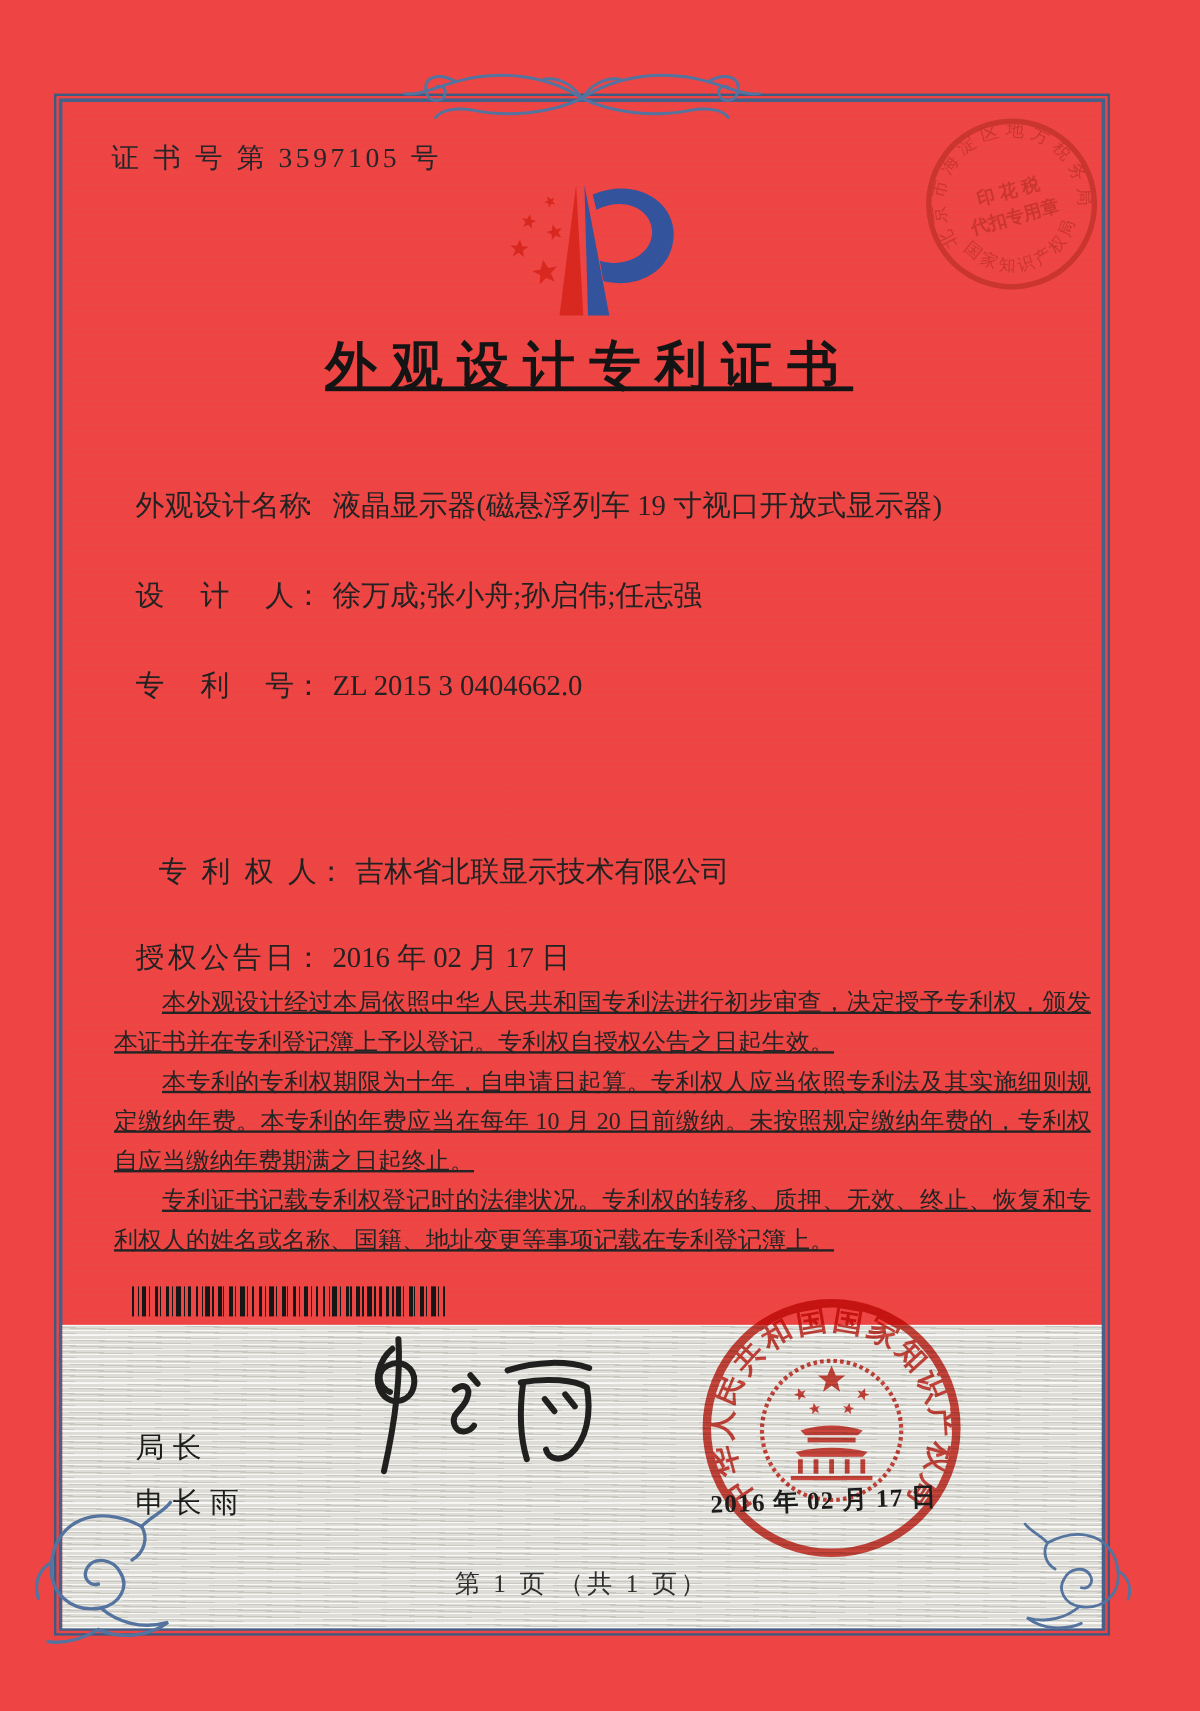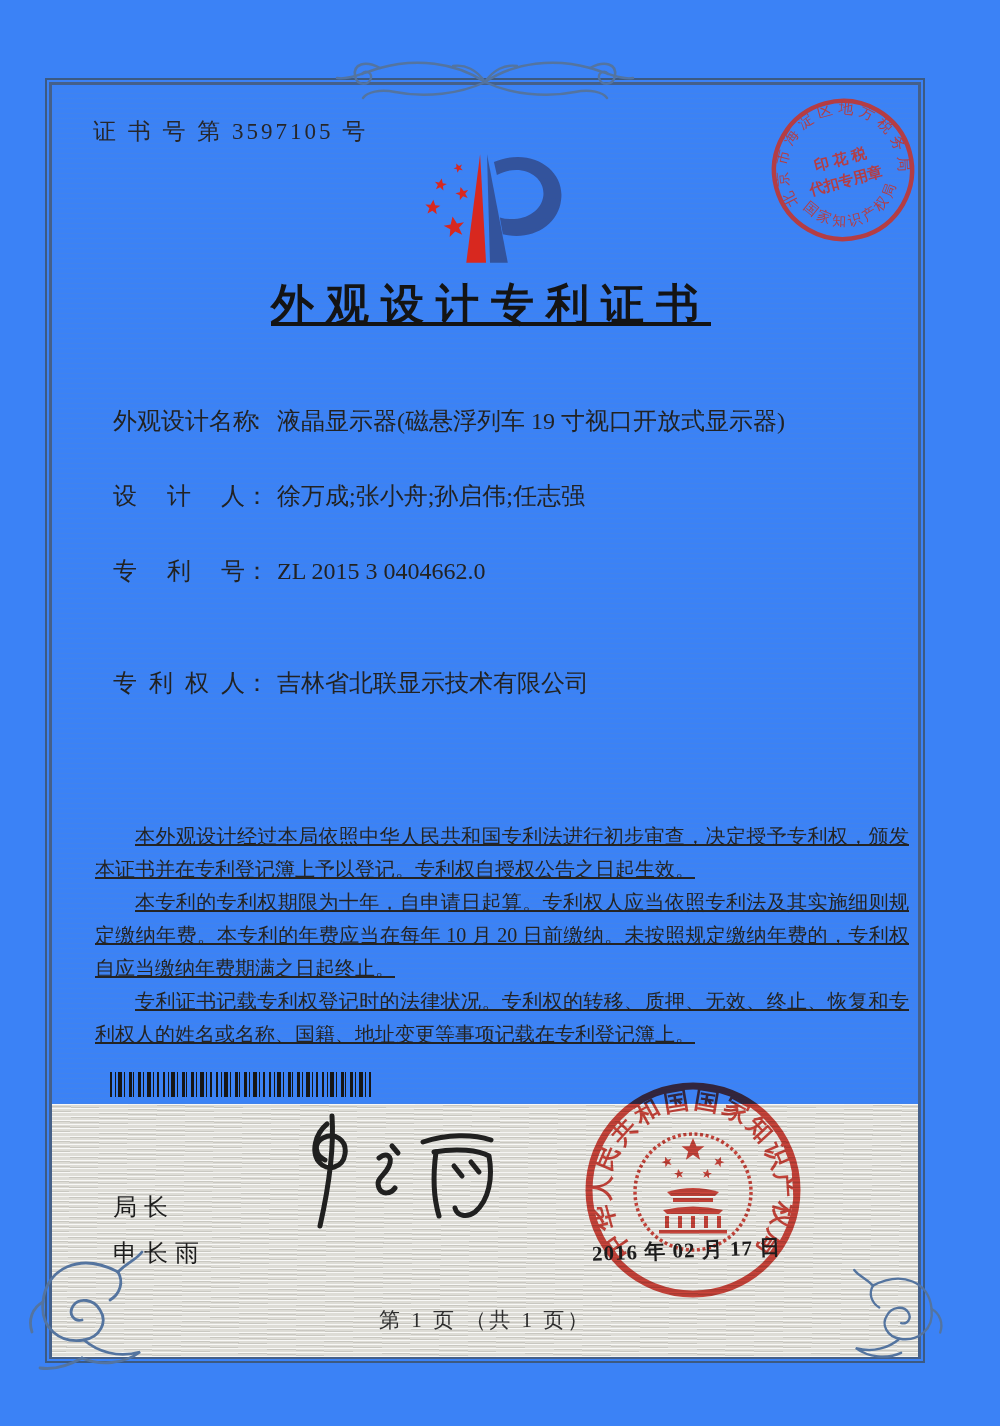--- a/index.html
+++ b/index.html
@@ -1,16 +1,16 @@
 <!DOCTYPE html>
 <html><head>
 <meta charset="utf-8">
 <style>
   html,body{margin:0;padding:0;background:#efeadc;}
-  .page{position:relative;width:1000px;height:1426px;background:#3b82f6;overflow:hidden;
+  .page{position:relative;width:1000px;height:1426px;background:#ef4444;overflow:hidden;
         font-family:"Liberation Serif","DejaVu Serif",serif;color:#1f1f1f;}
   
   .frame{position:absolute;left:45px;top:78px;width:880px;height:1285px;
          border:2px solid #3c5a82;box-sizing:border-box;}
   .frame-inner{position:absolute;inset:2px;border:3px solid #456089;}
   .texture{position:absolute;inset:7px;
      background-image:repeating-linear-gradient(0deg, rgba(170,150,80,.06) 0 1px, transparent 1px 5px);}
   
   .band{position:absolute;left:52px;top:1104px;width:866px;height:253px;background:#dddcd6;
      background-image:
@@ -146,22 +146,25 @@
   
   <div class="field" style="top:405px;">
     <span class="flabel">外观设计名称</span><span class="fcolon">：</span><span class="fvalue">液晶显示器(磁悬浮列车 19 寸视口开放式显示器)</span>
   </div>
   <div class="field" style="top:480px;">
     <span class="flabel">设计人</span><span class="fcolon">：</span><span class="fvalue">徐万成;张小舟;孙启伟;任志强</span>
   </div>
   <div class="field" style="top:555px;">
     <span class="flabel">专利号</span><span class="fcolon">：</span><span class="fvalue">ZL 2015 3 0404662.0</span>
   </div>
-  <div class="field" style="top:667px;">
+  <div class="field" style="top:710px;margin-left:19px;">
     <span class="flabel">专利权人</span><span class="fcolon">：</span><span class="fvalue">吉林省北联显示技术有限公司</span>
+  </div>
+  <div class="field" style="top:782px;">
+    <span class="flabel">授权公告日</span><span class="fcolon">：</span><span class="fvalue">2016 年 02 月 17 日</span>
   </div>
 
   
   <div class="body-text">
     <p>本外观设计经过本局依照中华人民共和国专利法进行初步审查，决定授予专利权，颁发本证书并在专利登记簿上予以登记。专利权自授权公告之日起生效。</p>
     <p>本专利的专利权期限为十年，自申请日起算。专利权人应当依照专利法及其实施细则规定缴纳年费。本专利的年费应当在每年 10 月 20 日前缴纳。未按照规定缴纳年费的，专利权自应当缴纳年费期满之日起终止。</p>
     <p>专利证书记载专利权登记时的法律状况。专利权的转移、质押、无效、终止、恢复和专利权人的姓名或名称、国籍、地址变更等事项记载在专利登记簿上。</p>
   </div>
 
   

